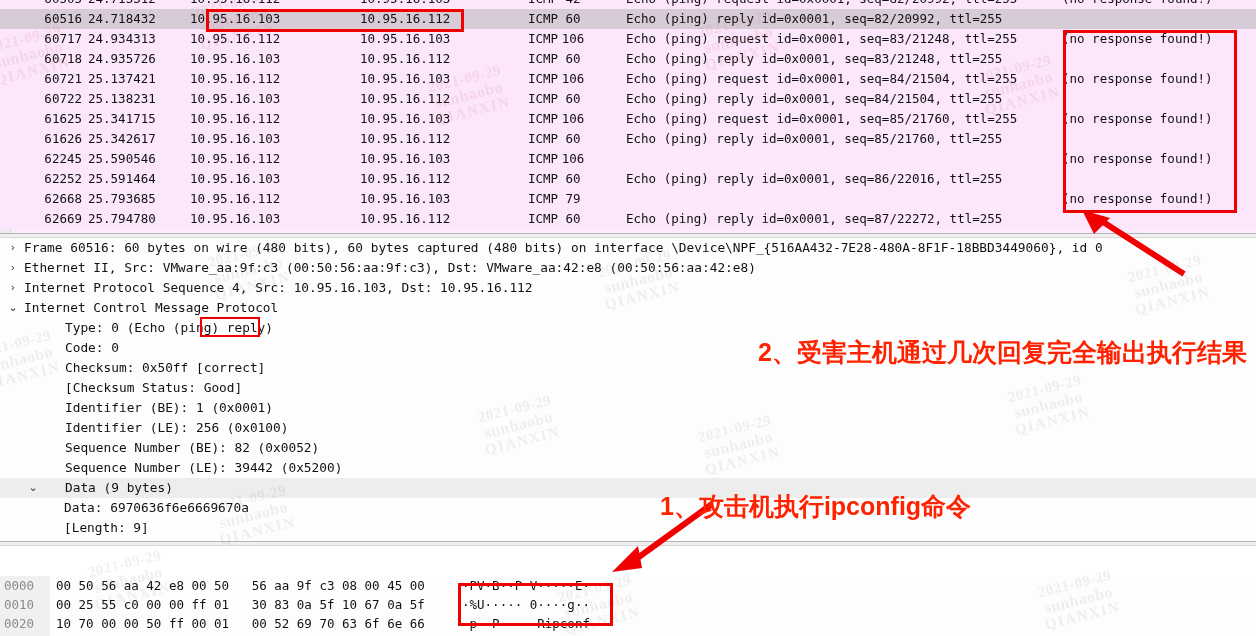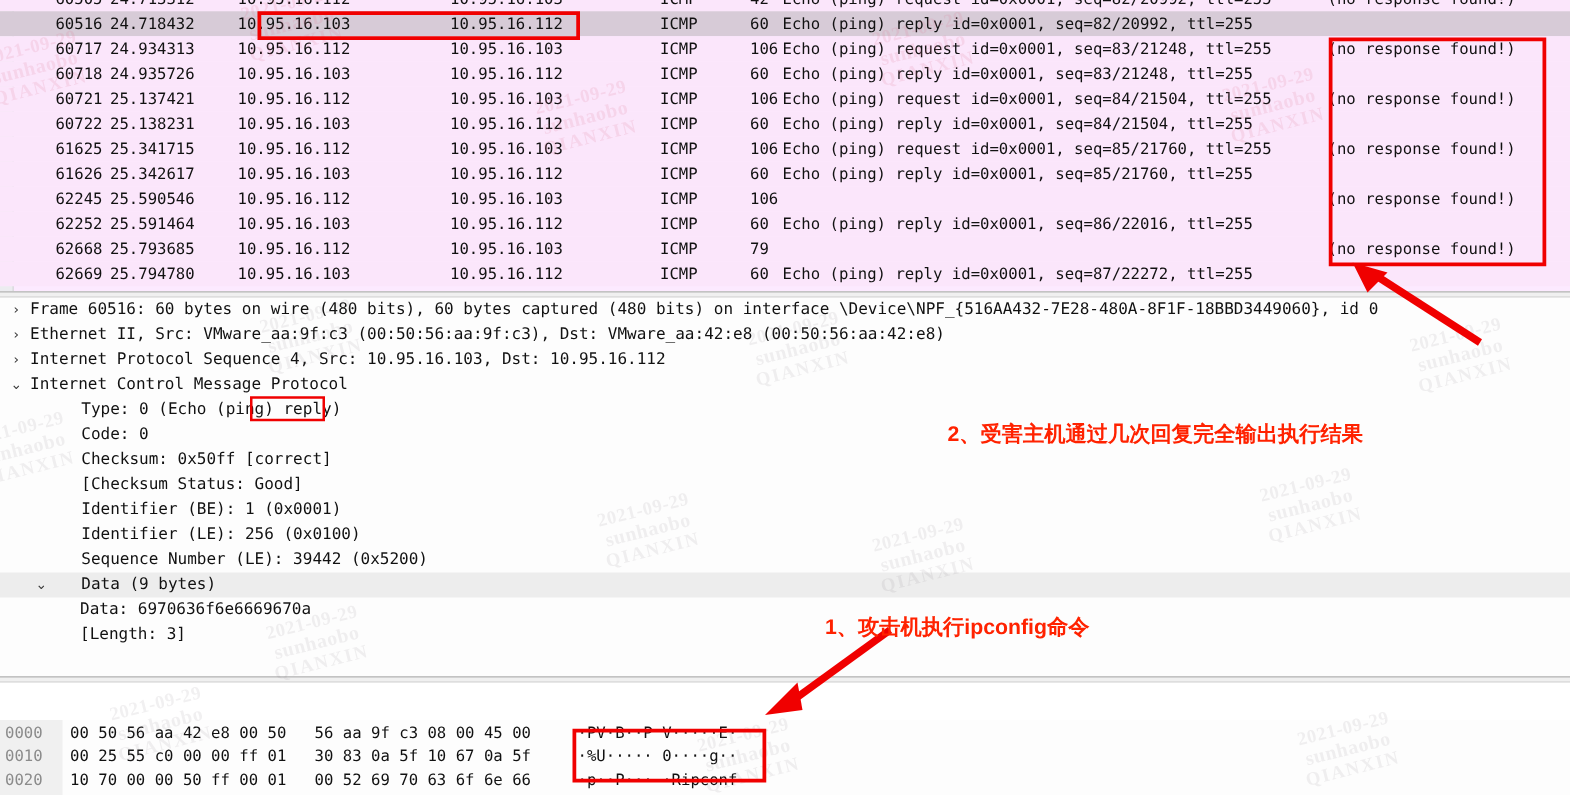--- a/index.html
+++ b/index.html
@@ -62,21 +62,21 @@
     white-space: nowrap;
     background: #fbe6fb;
   }
   .prow.selected { background: #d7cbd7; }
   .prow > span { position: absolute; top: 0; }
   .c-no     { left: 22px;  width: 60px;  text-align: right; }
   .c-time   { left: 88px;  width: 86px;  text-align: left; }
   .c-src    { left: 190px; width: 150px; text-align: left; }
   .c-dst    { left: 360px; width: 150px; text-align: left; }
   .c-proto  { left: 528px; width: 46px;  text-align: left; }
-  .c-len    { left: 600px; width: 36px;  text-align: left; }
+  .c-len    { left: 555px; width: 36px;  text-align: center; }
   .c-info   { left: 626px; }
   .c-extra  { left: 1062px; }
 
   
   .splitter {
     position: absolute; left: 0; width: 1256px; height: 5px;
     background: #f0f0f0;
     border-top: 1px solid #b4b4b4;
     border-bottom: 1px solid #d8d8d8;
     z-index: 3;
@@ -146,21 +146,21 @@
     border: 3px solid #f00000;
     z-index: 7;
     pointer-events: none;
   }
   .redbox.thin { border-width: 2px; }
   .anno {
     position: absolute;
     color: #ff2200;
     font-family: "Liberation Sans", sans-serif;
     font-weight: 700;
-    font-size: 17px;
+    font-size: 25px;
     white-space: nowrap;
     z-index: 8;
   }
   .arrow-svg {
     position: absolute;
     z-index: 7;
     pointer-events: none;
   }
 </style>
 </head>
@@ -324,31 +324,34 @@
         <div class="drow">
           <span class="dtext ind1">[Checksum Status: Good]</span>
         </div>
         <div class="drow">
           <span class="dtext ind1">Identifier (BE): 1 (0x0001)</span>
         </div>
         <div class="drow">
           <span class="dtext ind1">Identifier (LE): 256 (0x0100)</span>
         </div>
         <div class="drow">
+          <span class="dtext ind1">Sequence Number (BE): 82 (0x0052)</span>
+        </div>
+        <div class="drow">
           <span class="dtext ind1">Sequence Number (LE): 39442 (0x5200)</span>
         </div>
         <div class="drow hl">
           <span class="twisty twisty2">⌄</span>
           <span class="dtext ind1">Data (9 bytes)</span>
         </div>
         <div class="drow">
           <span class="dtext ind2">Data: 6970636f6e6669670a</span>
         </div>
         <div class="drow">
-          <span class="dtext ind2">[Length: 3]</span>
+          <span class="dtext ind2">[Length: 9]</span>
         </div>
       </div>
   </div>
 
   <div class="splitter" style="top:541px;"></div>
 
   <div class="hex-pane">
     <div class="hex-gutter"></div>
     <div id="hex-rows">
         <div class="hrow"><span class="h-off">0000</span><span class="h-hex">00 50 56 aa 42 e8 00 50   56 aa 9f c3 08 00 45 00</span><span class="h-asc">·PV·B··P V·····E·</span></div>

